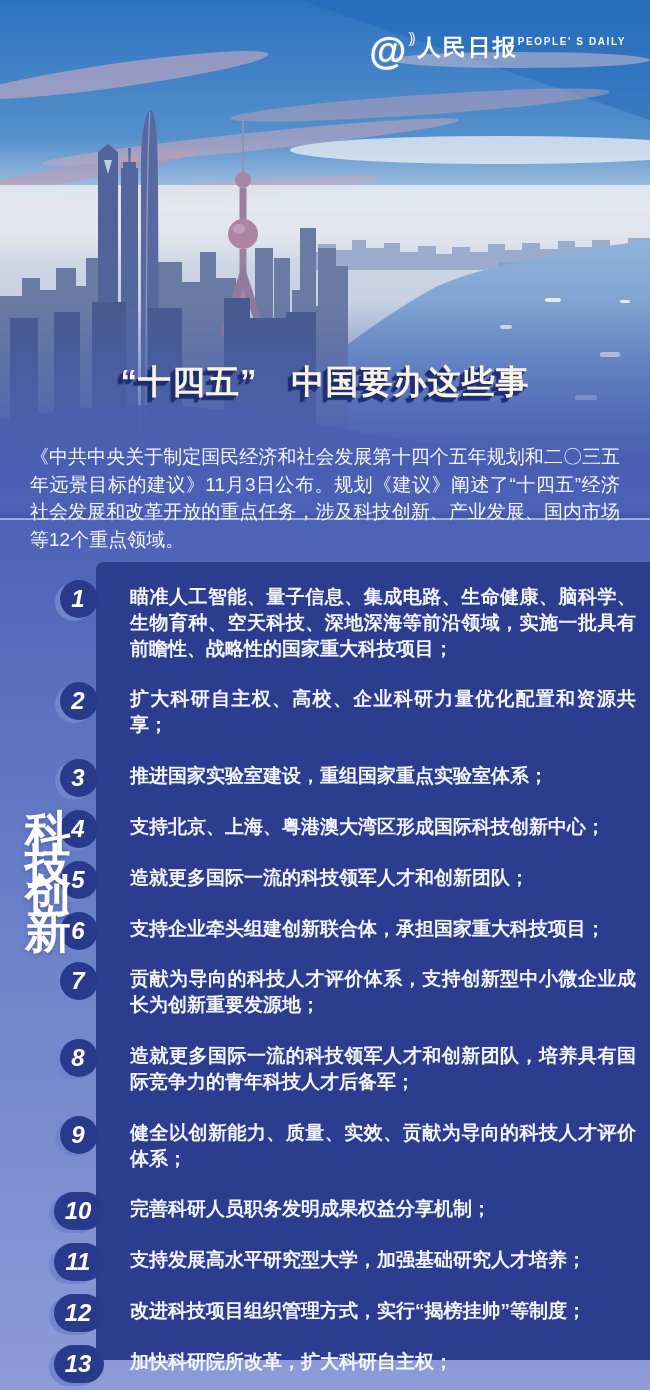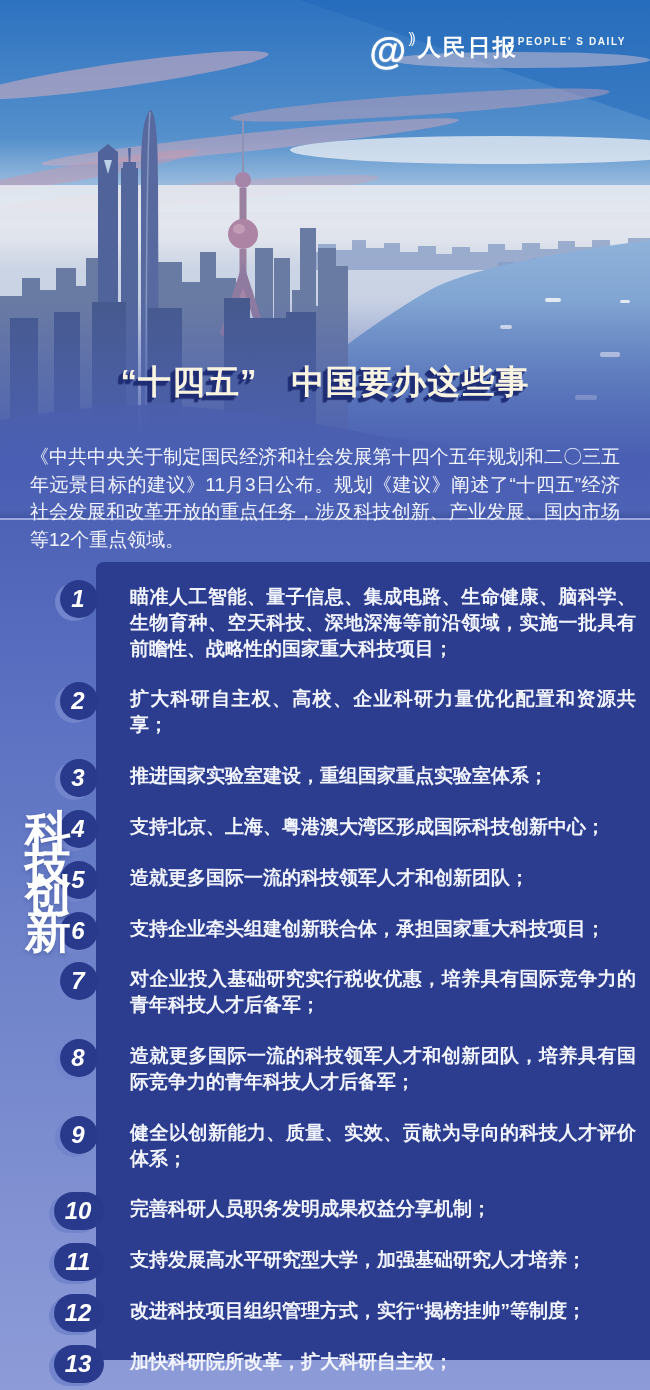--- a/index.html
+++ b/index.html
@@ -244,21 +244,21 @@
     <div class="badge">
       <span class="num">6</span>
     </div>
     <span class="item-text">支持企业牵头组建创新联合体，承担国家重大科技项目；</span>
   </div>
 
   <div class="item">
     <div class="badge">
       <span class="num">7</span>
     </div>
-    <span class="item-text">对企业投入基础研究实行税收优惠，培养具有国际竞争力的青年科技人才后备军；</span>
+    <span class="item-text">贡献为导向的科技人才评价体系，支持创新型中小微企业成长为创新重要发源地；</span>
   </div>
 
   <div class="item">
     <div class="badge">
       <span class="num">8</span>
     </div>
     <span class="item-text">造就更多国际一流的科技领军人才和创新团队，培养具有国际竞争力的青年科技人才后备军；</span>
   </div>
 
   <div class="item">

